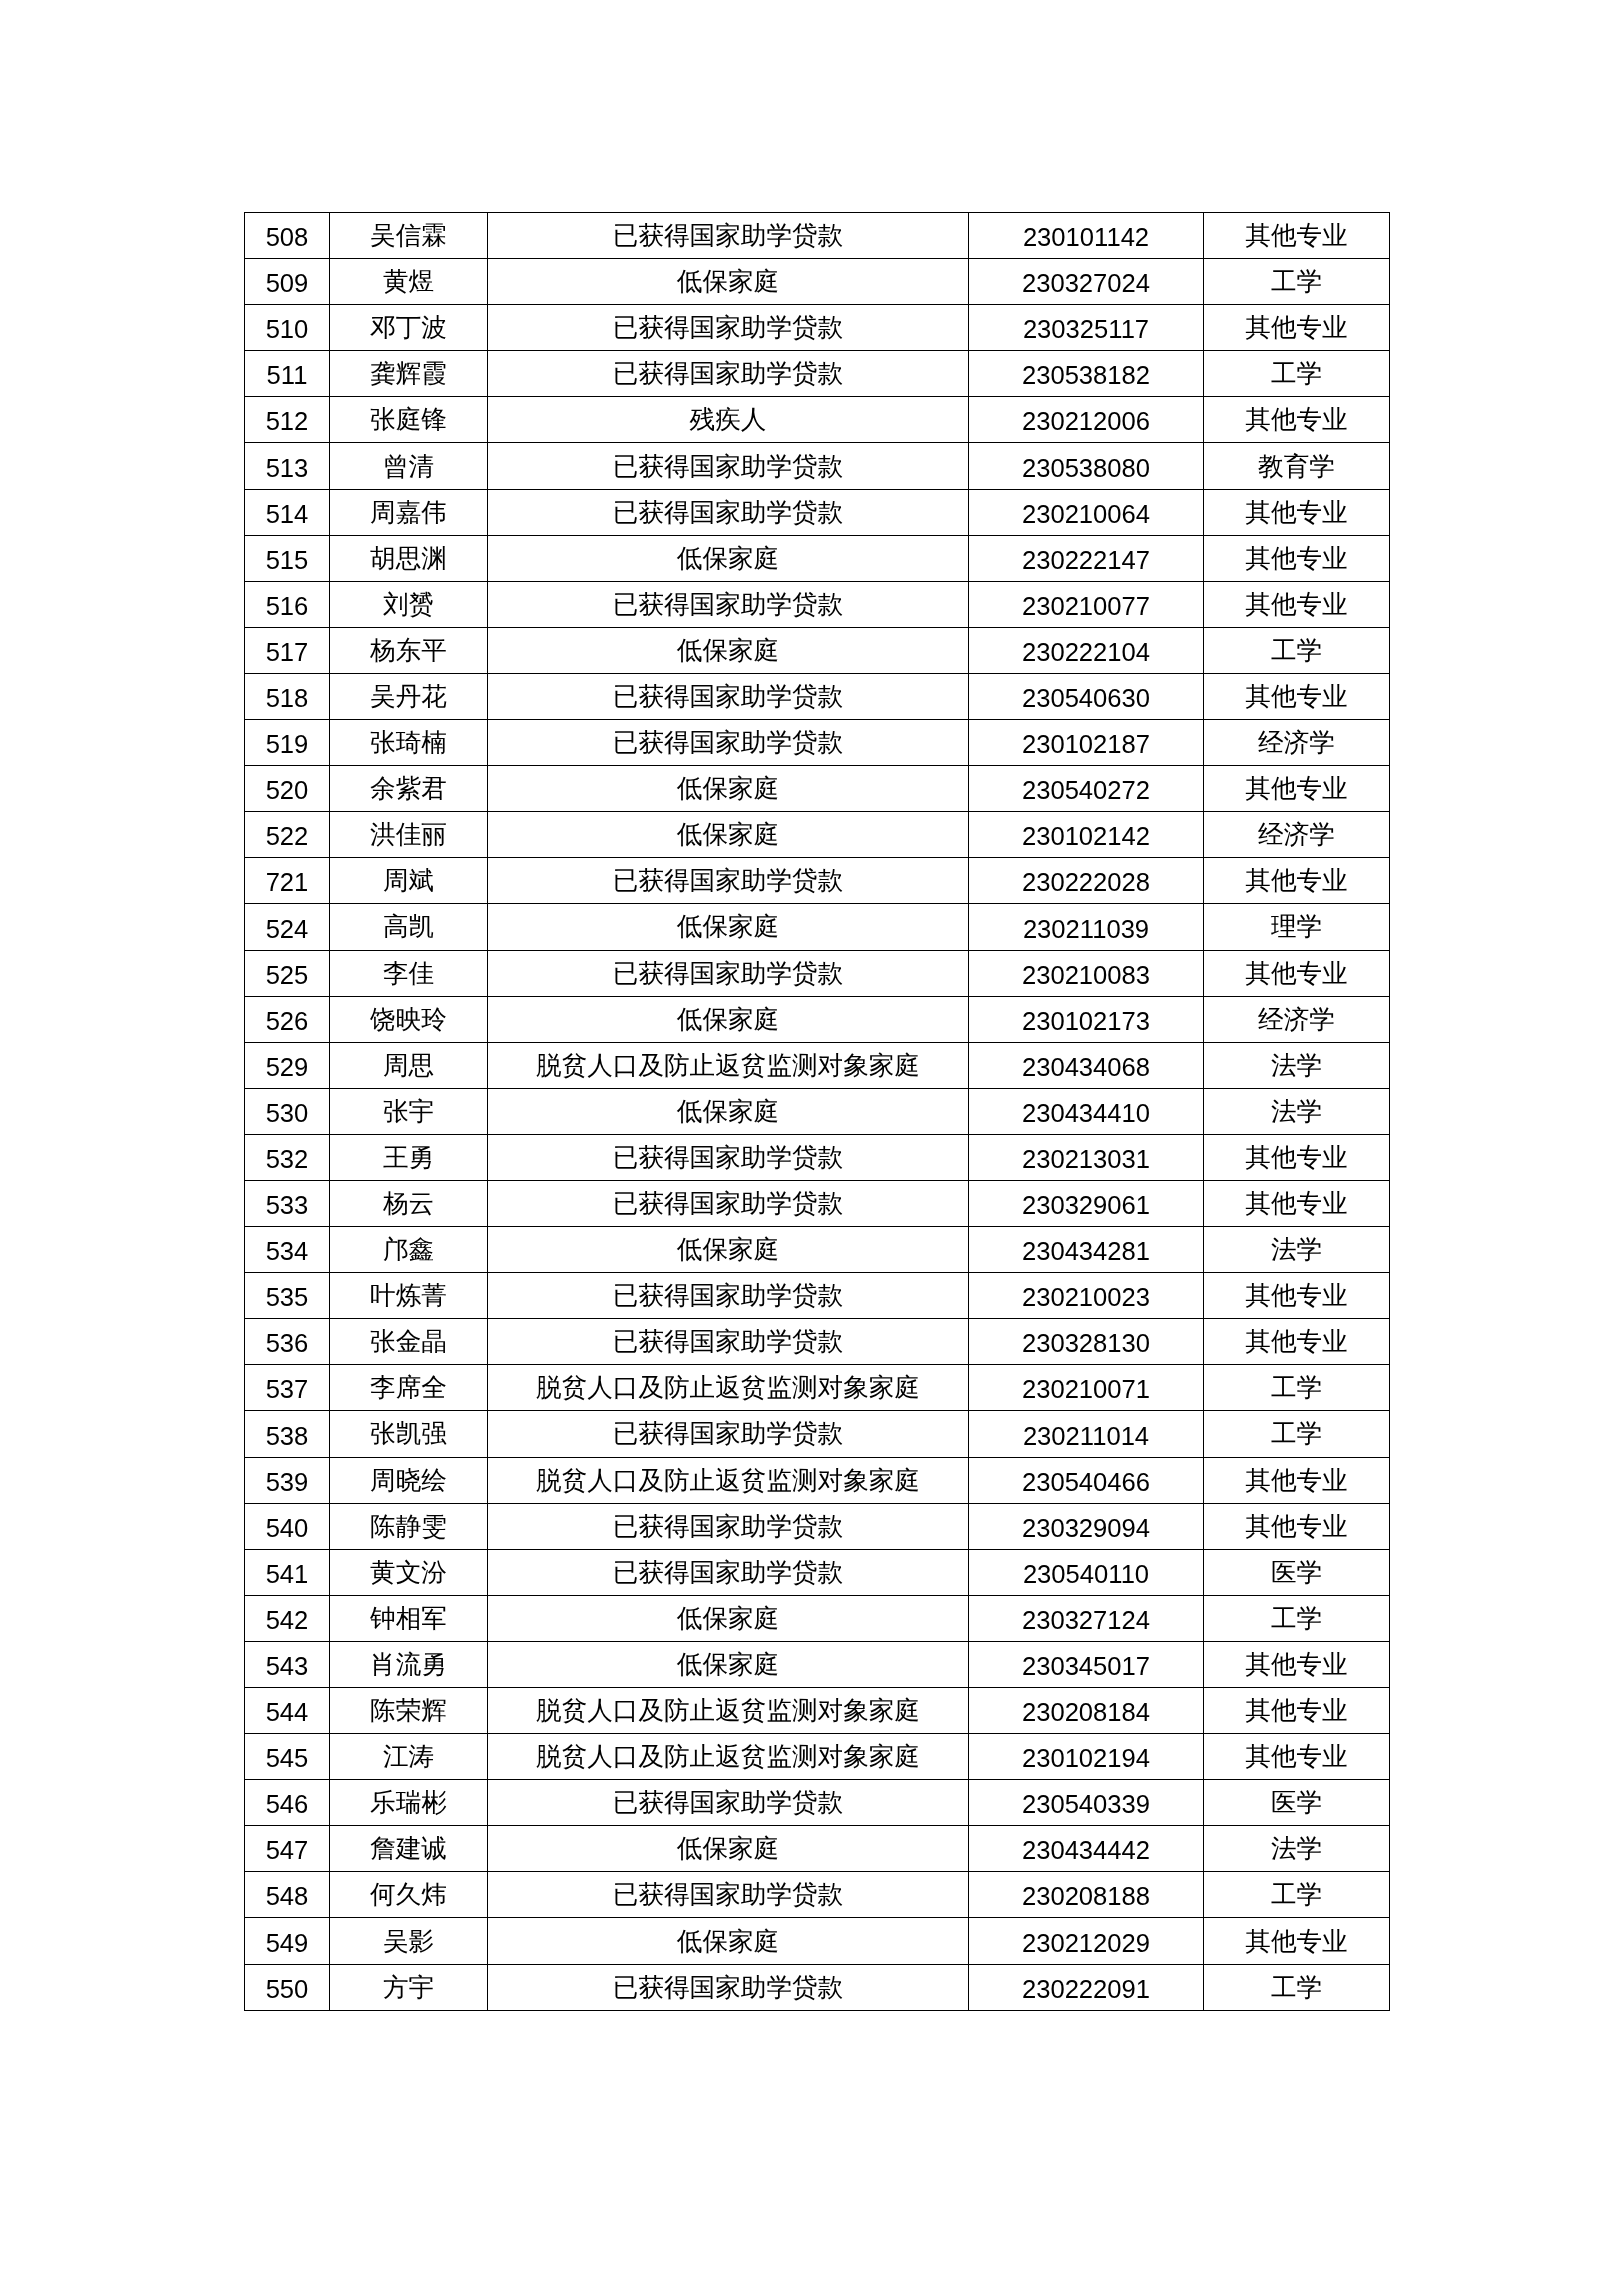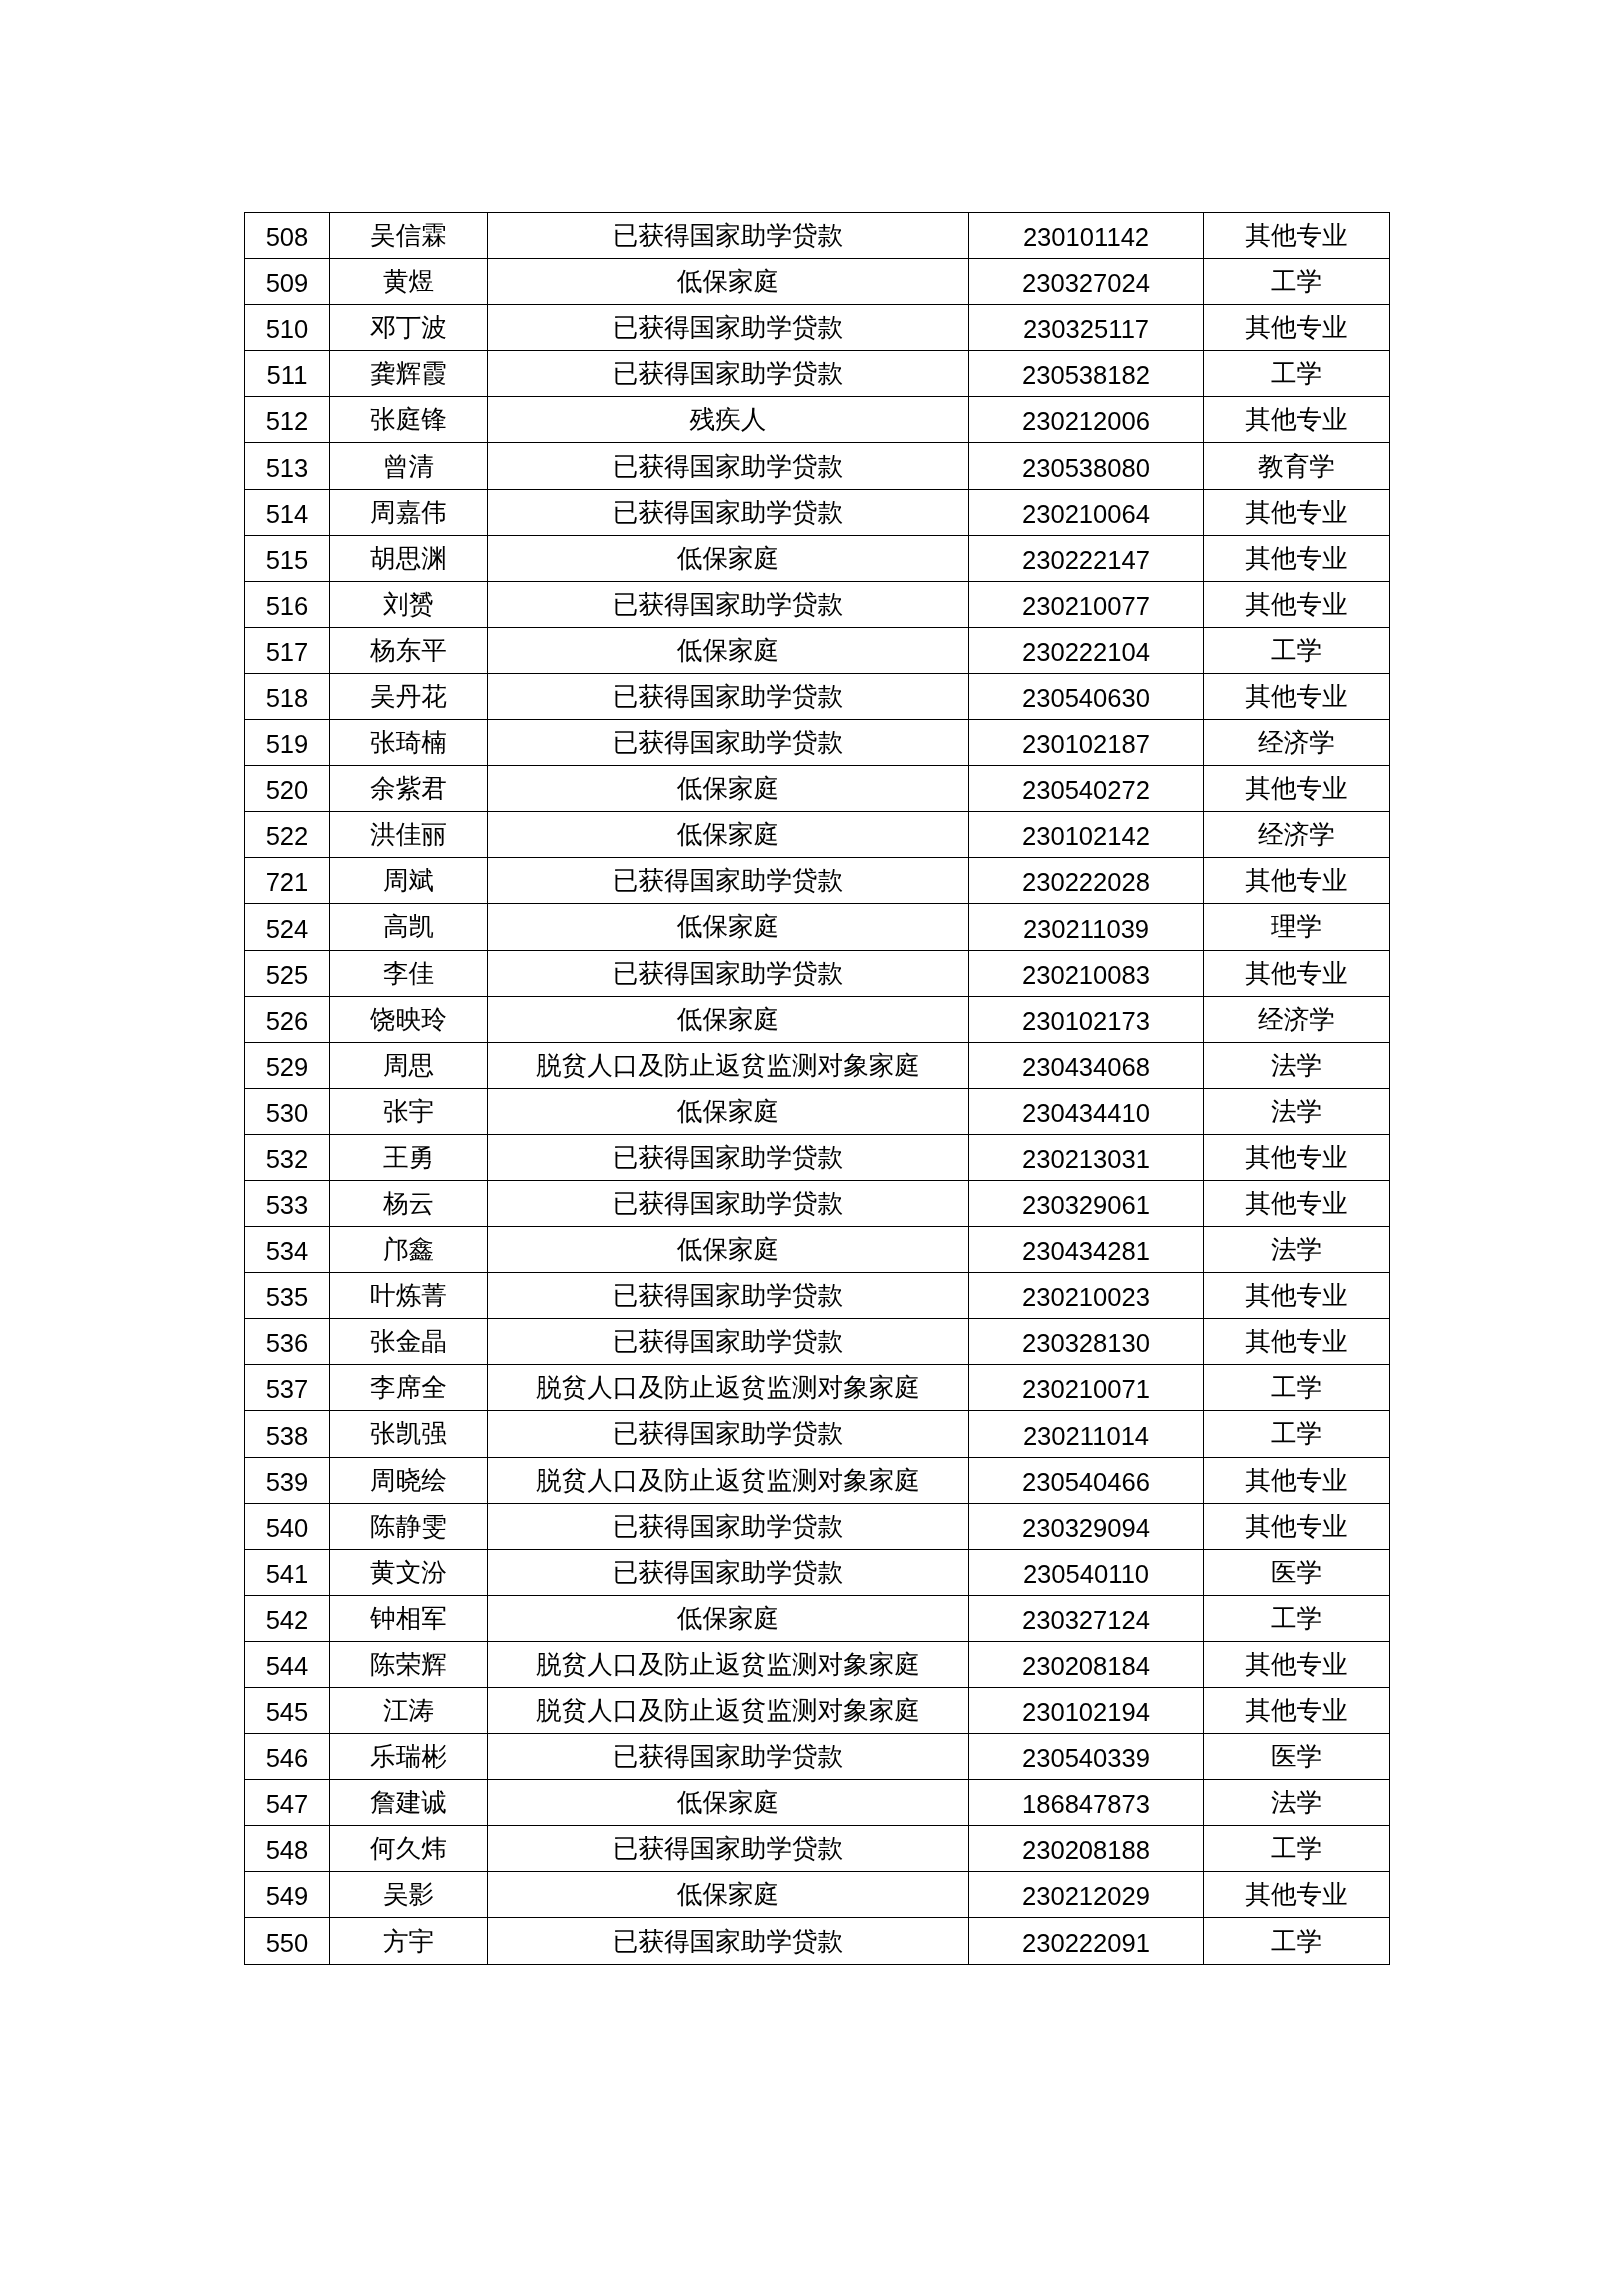--- a/index.html
+++ b/index.html
@@ -275,20 +275,27 @@
   </tr>
 
   <tr>
     <td class="num">542</td>
     <td class="cjk">钟相军</td>
     <td class="cjk">低保家庭</td>
     <td class="num">230327124</td>
     <td class="cjk">工学</td>
   </tr>
 
+  <tr>
+    <td class="num">543</td>
+    <td class="cjk">肖流勇</td>
+    <td class="cjk">低保家庭</td>
+    <td class="num">230345017</td>
+    <td class="cjk">其他专业</td>
+  </tr>
 
   <tr>
     <td class="num">544</td>
     <td class="cjk">陈荣辉</td>
     <td class="cjk">脱贫人口及防止返贫监测对象家庭</td>
     <td class="num">230208184</td>
     <td class="cjk">其他专业</td>
   </tr>
 
   <tr>
@@ -304,21 +311,21 @@
     <td class="cjk">乐瑞彬</td>
     <td class="cjk">已获得国家助学贷款</td>
     <td class="num">230540339</td>
     <td class="cjk">医学</td>
   </tr>
 
   <tr>
     <td class="num">547</td>
     <td class="cjk">詹建诚</td>
     <td class="cjk">低保家庭</td>
-    <td class="num">186847873</td>
+    <td class="num">230434442</td>
     <td class="cjk">法学</td>
   </tr>
 
   <tr>
     <td class="num">548</td>
     <td class="cjk">何久炜</td>
     <td class="cjk">已获得国家助学贷款</td>
     <td class="num">230208188</td>
     <td class="cjk">工学</td>
   </tr>

